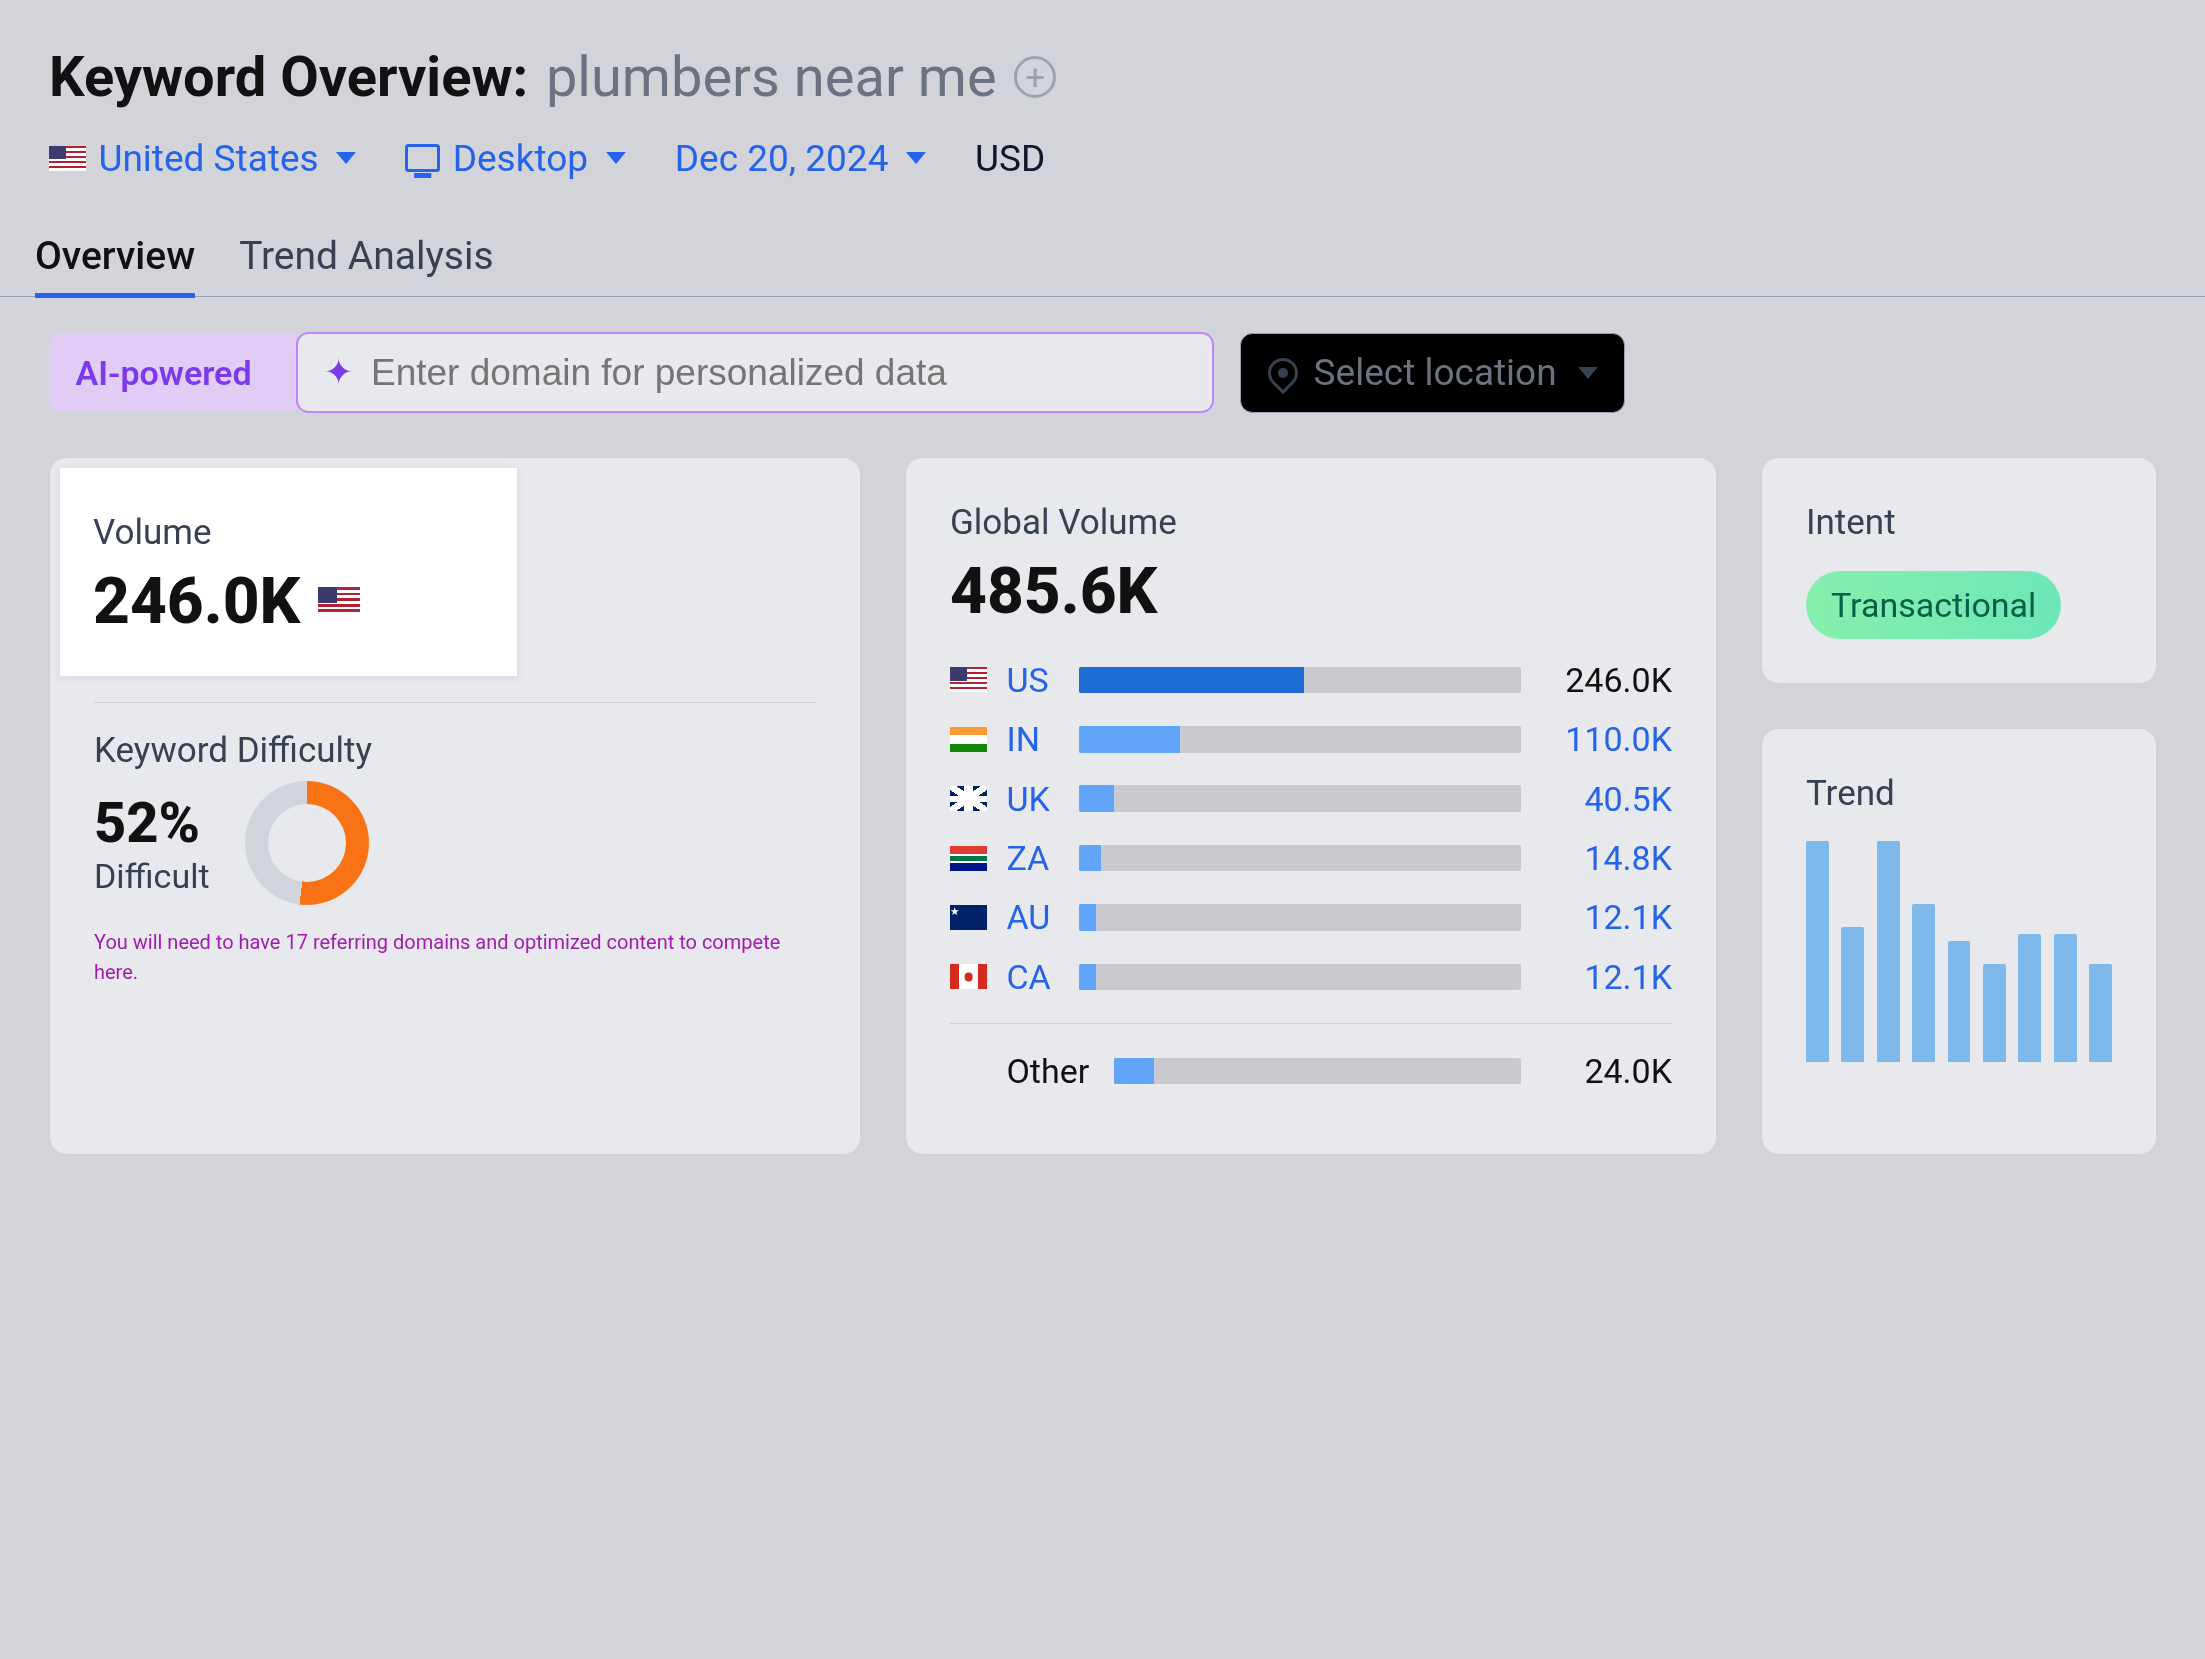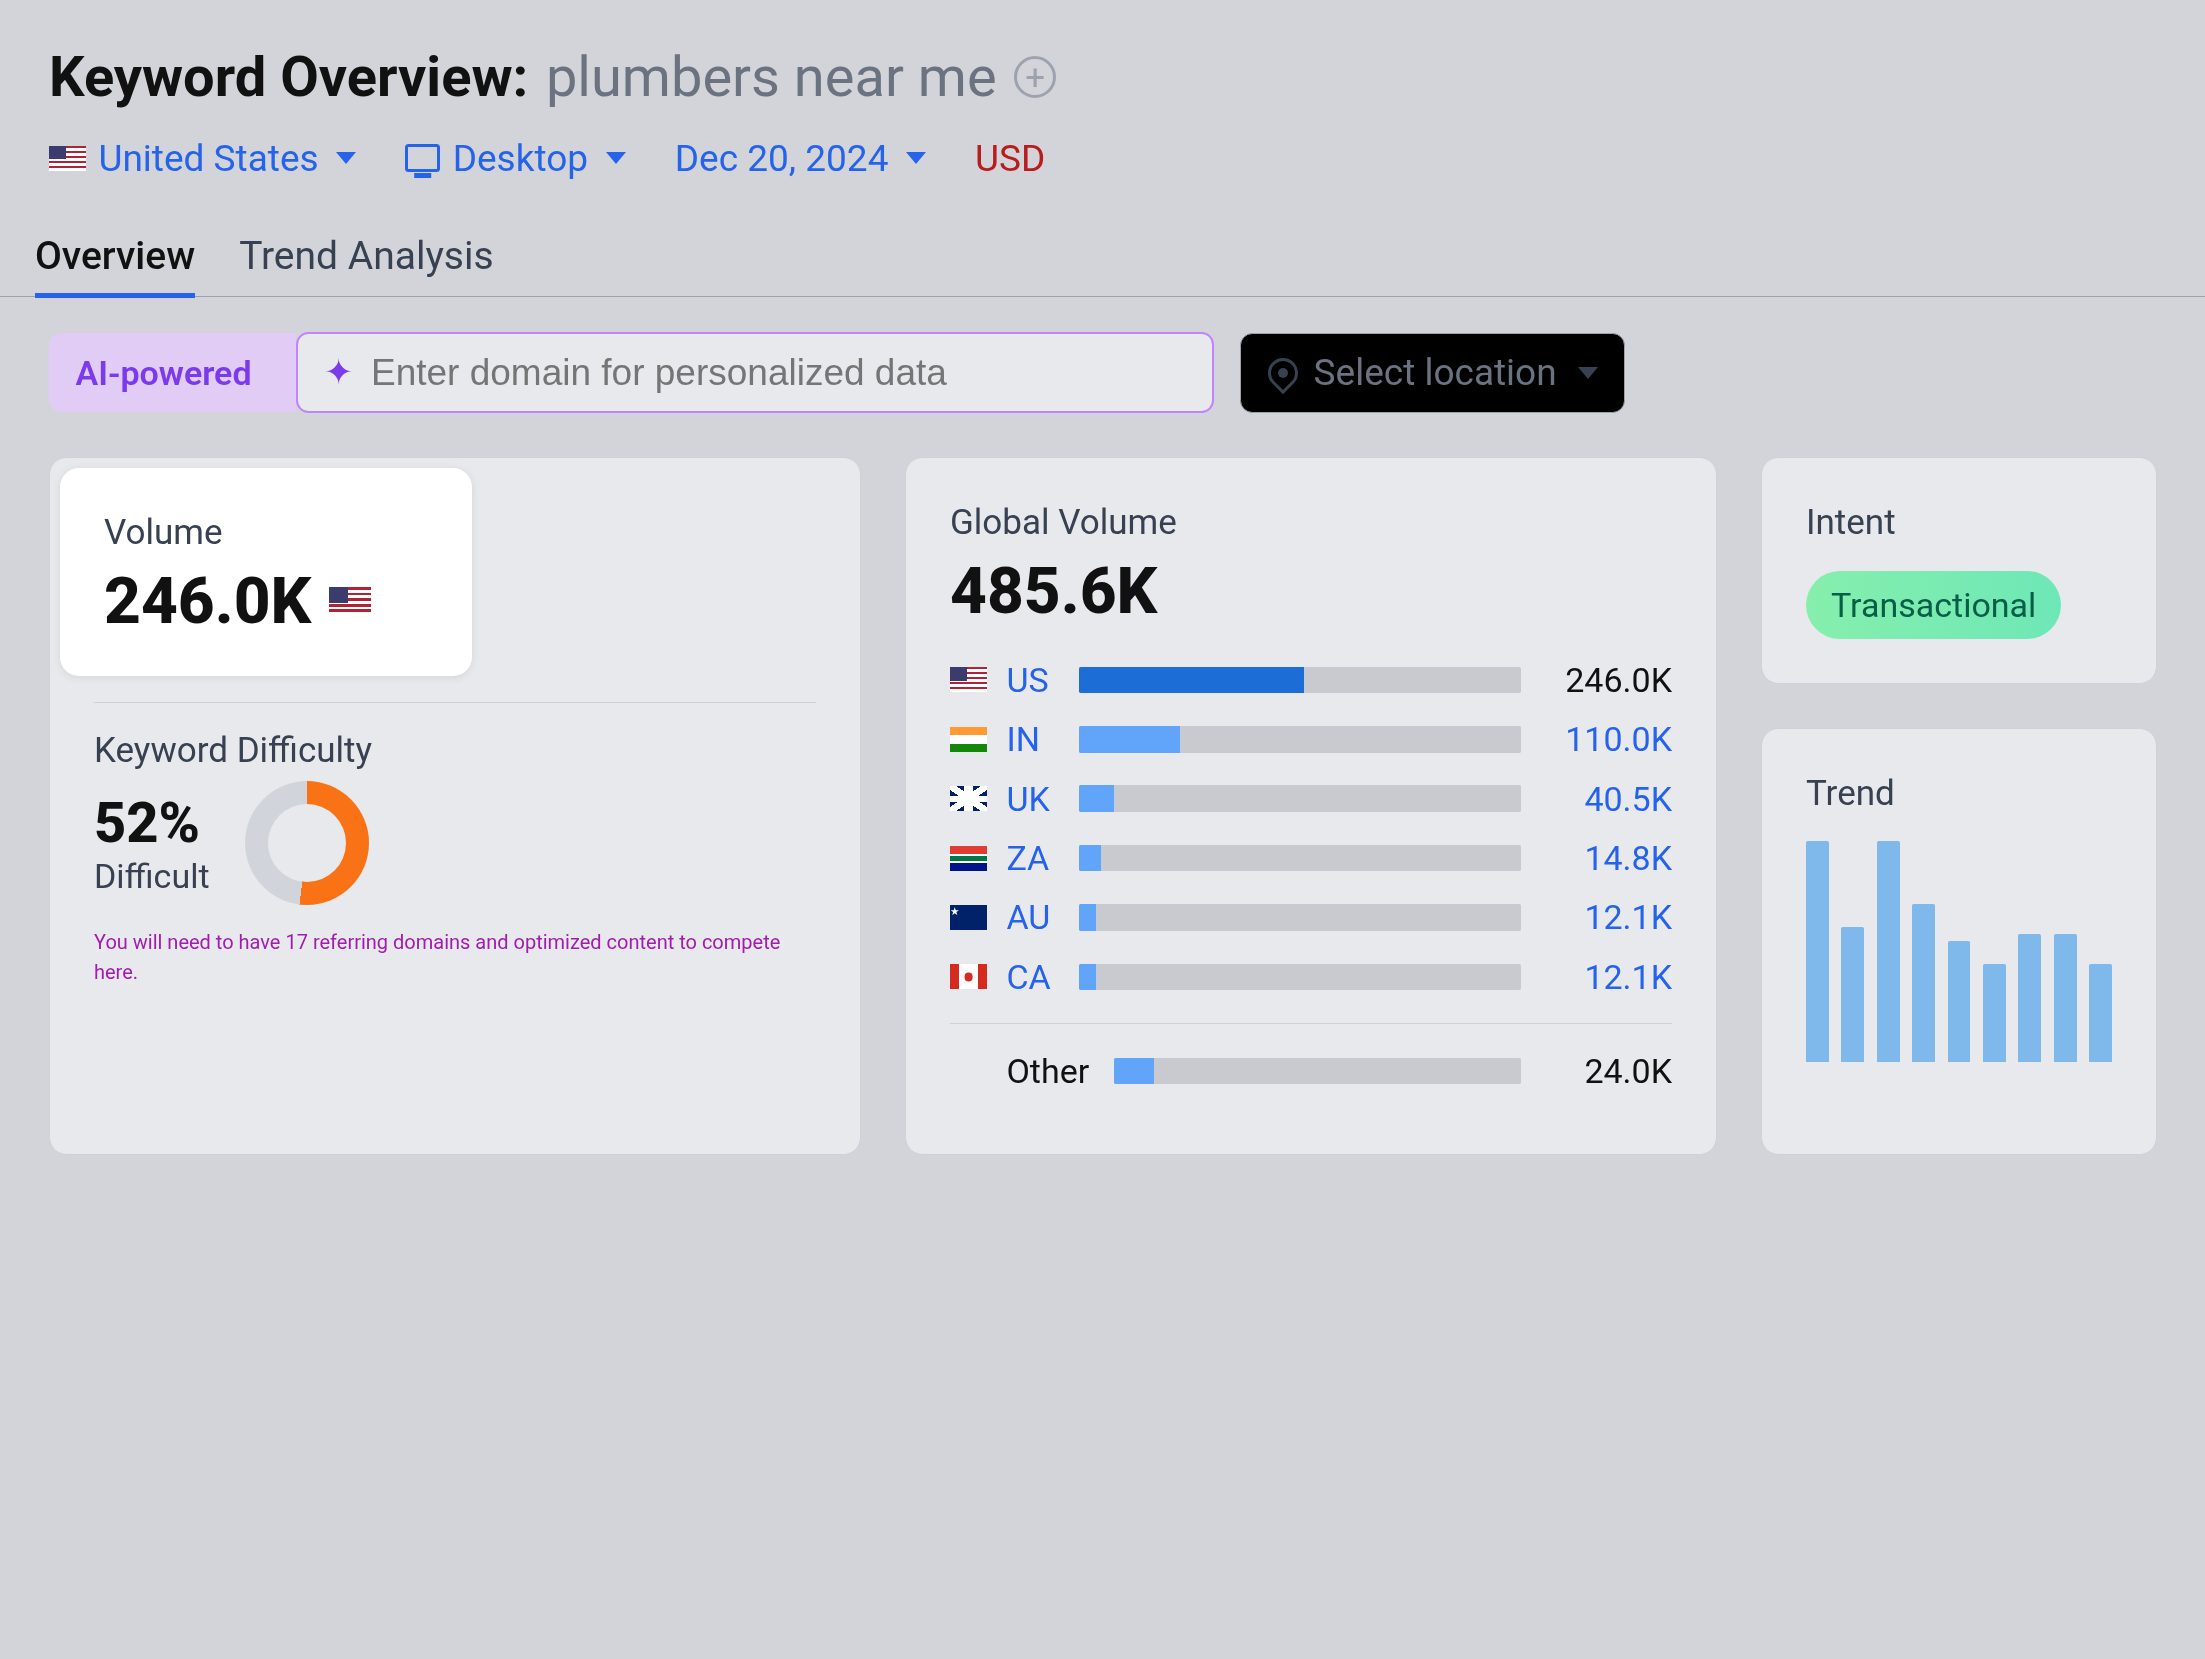--- a/index.html
+++ b/index.html
@@ -51,21 +51,21 @@
   }
   .filter-item {
     display: flex;
     align-items: center;
     gap: 12.4px;
     font-size: 37px;
     color: #2563eb;
     cursor: pointer;
     text-align: right;
   }
-  .filter-item.static { color: #b91c1c; }
+  .filter-item.static { color: #0f172a; }
   .chevron-down {
     display: inline-block;
     width: 0; height: 0;
     border-left: 10.6px solid transparent;
     border-right: 10.6px solid transparent;
     border-top: 12.4px solid currentColor;
     margin-left: 5.3px;
     vertical-align: middle;
   }
   .flag {
@@ -160,25 +160,25 @@
   .card {
     background:#e8e9ed;border:1.8px solid #cfd1d6;border-radius:17.6px;
     padding:44px;flex-shrink:0;
   }
   .card-volume { width:812px; }
   .card-global { width:812px; }
   .card-right { width:459px;display:flex;flex-direction:column;gap:44px;padding:0;background:none;border:none; }
   .sub-card { background:#e8e9ed;border:1.8px solid #cfd1d6;border-radius:17.6px;padding:44px; }
   
   .volume-highlight {
-    background:#fff;border-radius:19px;
+    background:#fff;border-radius:1px;
     margin:-44px -44px 26.5px -44px;
-    padding:44px 44px 37px 44px;
+    padding:44px 44px 37px 33px;
     box-shadow:0 1.8px 8.8px rgba(0,0,0,0.08);
-    width:412px;
+    width:457px;
     margin-left:-34px;
     margin-top:-34px;
   }
   .metric-label { font-size:35px;color:#374151;margin-bottom:10.6px; }
   .metric-value { font-size:64px;font-weight:800;color:#111;display:flex;align-items:center;gap:17.6px; }
   .divider { border:none;border-top:1.8px solid #cfd1d6;margin:26.5px 0; }
   .kd-row { display:flex;align-items:center;gap:35px;margin-bottom:22px; }
   .kd-value { font-size:56px;font-weight:800; }
   .kd-label { font-size:34px;color:#374151; }
   .kd-note { font-size:20px;color:#a21caf;line-height:1.5;margin-top:13px; }

